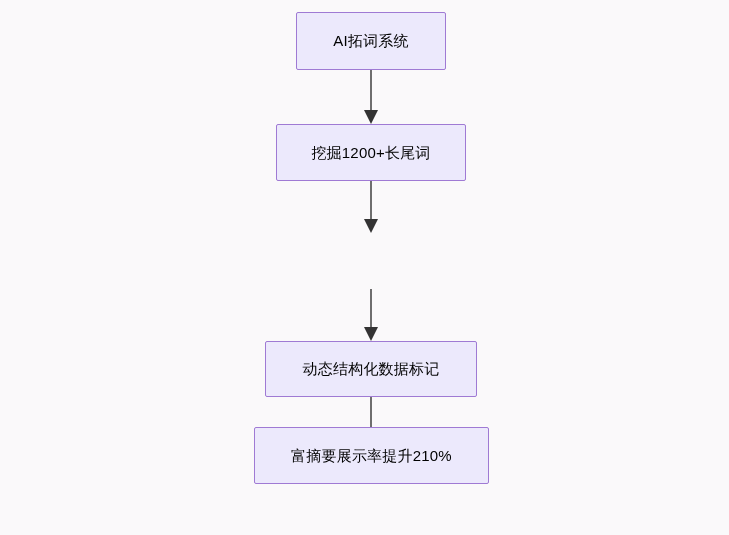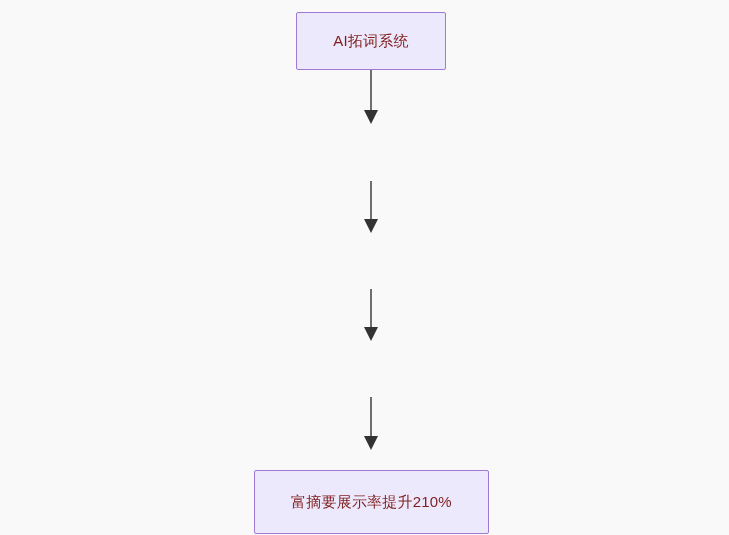--- a/index.html
+++ b/index.html
@@ -20,21 +20,21 @@
   }
   .node {
     position: absolute;
     box-sizing: border-box;
     background: #ece9fc;
     border: 1.6px solid #9f7ad4;
     border-radius: 2px;
     display: flex;
     align-items: center;
     justify-content: center;
-    color: #7f1d1d;
+    color: #000000;
     font-size: 15px;
     line-height: 1.2;
     letter-spacing: 0.2px;
     white-space: nowrap;
   }
   .node-label {
     display: block;
     text-align: center;
   }
   .edge {
@@ -72,20 +72,26 @@
 
   <svg class="edge" style="left:355px; top:395px; width:32px; height:59px;">
     <line class="edge-line" x1="16" y1="2" x2="16" y2="45"></line>
     <polygon class="edge-head" points="16,55 9,41 23,41"></polygon>
   </svg>
 
   <div class="node" style="left:296px; top:12px; width:150px; height:58px;">
     <span class="node-label">AI拓词系统</span>
   </div>
 
+  <div class="node" style="left:276px; top:124px; width:190px; height:57px;">
+    <span class="node-label">挖掘1200+长尾词</span>
+  </div>
 
 
+  <div class="node" style="left:265px; top:341px; width:212px; height:56px;">
+    <span class="node-label">动态结构化数据标记</span>
+  </div>
 
-  <div class="node" style="left:254px; top:470px; width:235px; height:64px;">
+  <div class="node" style="left:254px; top:427px; width:235px; height:57px;">
     <span class="node-label">富摘要展示率提升210%</span>
   </div>
 
 </div>
 
 </body></html>

